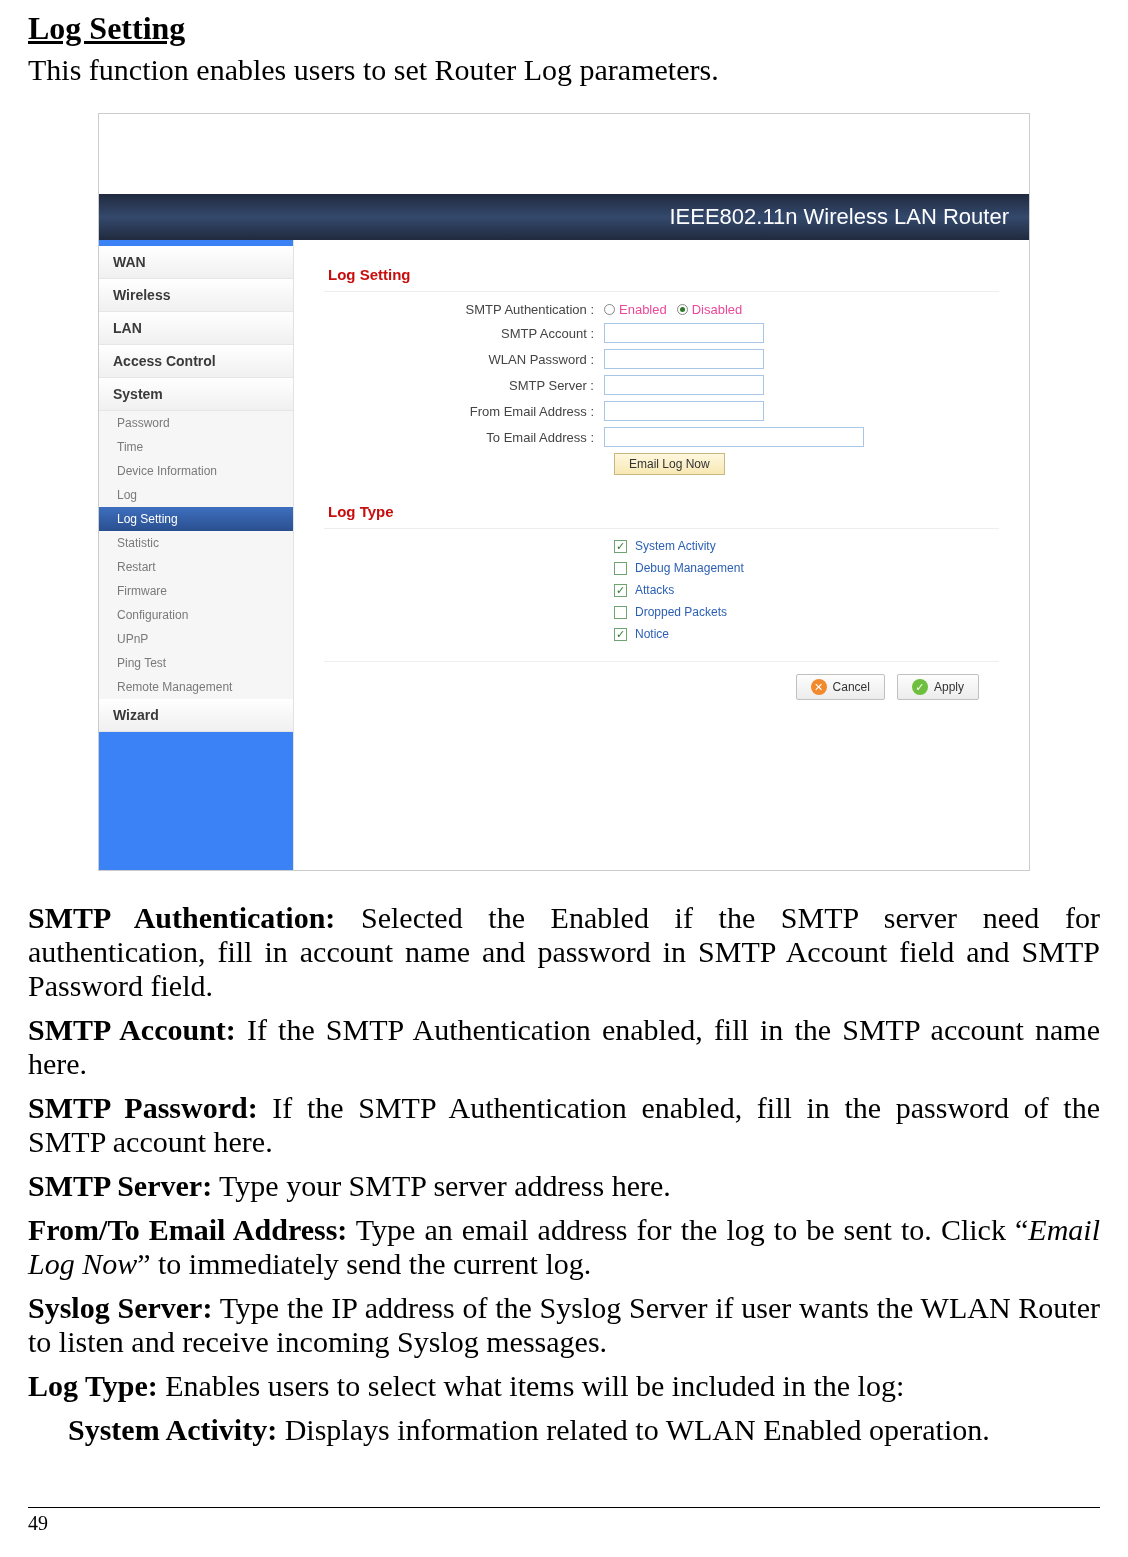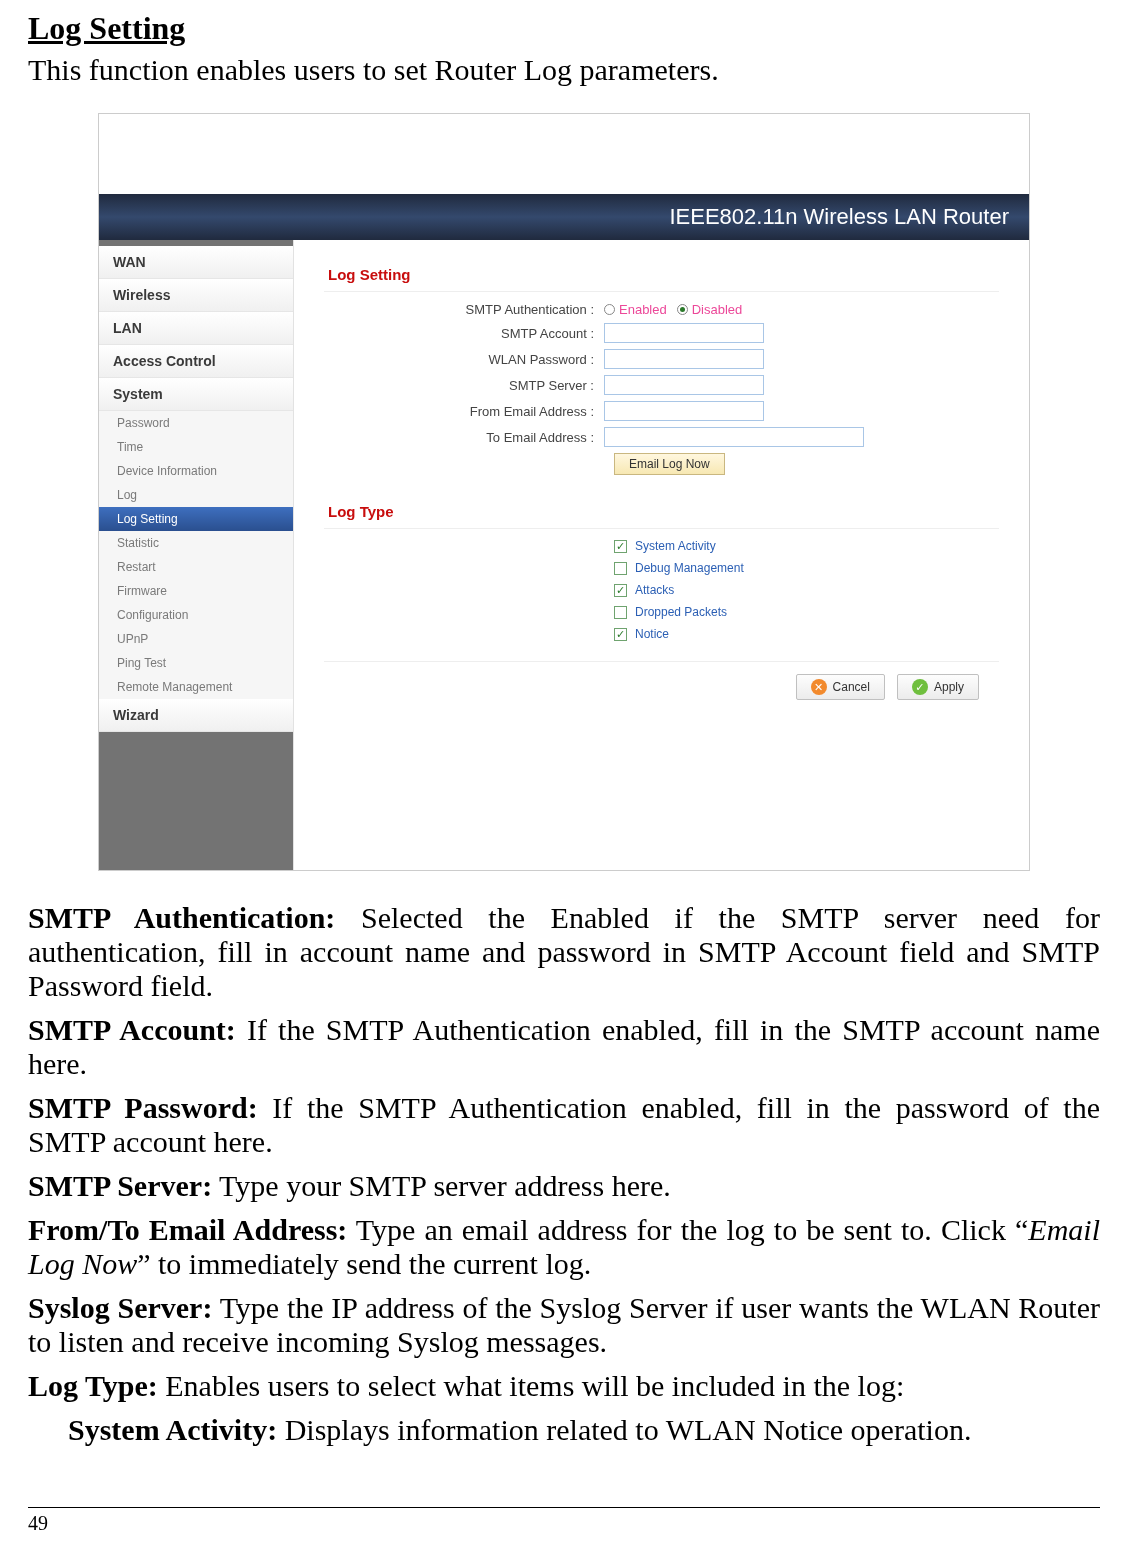--- a/index.html
+++ b/index.html
@@ -36,21 +36,21 @@
     .ss-banner {
       background: linear-gradient(#202a3e, #34496d, #202a3e);
       color: #fff;
       font-size: 22px;
       padding: 10px 20px;
       text-align: right;
     }
     .ss-body { display: flex; min-height: 630px; }
     .sidebar {
       width: 195px;
-      background: #737373;
+      background: #3b82f6;
       border-right: 1px solid #e2e2e2;
       padding: 6px 0 0 0;
     }
     .side-item {
       font-size: 14px;
       font-weight: bold;
       color: #3a3a3a;
       padding: 8px 14px;
       border-bottom: 1px solid #e6e6e6;
       background: linear-gradient(#ffffff,#f0f0f0);
@@ -265,16 +265,16 @@
 </div>
 
 <div class="desc-block">
   <p><span class="label">SMTP  Authentication:</span><span>  Selected the Enabled if the SMTP server need for authentication, fill in account name and password in SMTP Account field and SMTP Password field.</span></p>
   <p><span class="label">SMTP  Account:</span><span>  If the SMTP Authentication enabled, fill in the SMTP account name here.</span></p>
   <p><span class="label">SMTP Password:</span><span> If the SMTP Authentication enabled, fill in the password of the SMTP account here.</span></p>
   <p><span class="label">SMTP Server:</span><span> Type your SMTP server address here.</span></p>
   <p><span class="label">From/To Email Address:</span><span> Type an email address for the log to be sent to. Click “</span><span class="italic">Email Log Now</span><span>” to immediately send the current log.</span></p>
   <p><span class="label">Syslog Server:</span><span> Type the IP address of the Syslog Server if user wants the WLAN Router to listen and receive incoming Syslog messages.</span></p>
   <p><span class="label">Log Type:</span><span> Enables users to select what items will be included in the log:</span></p>
-  <p class="indent"><span class="label">System Activity:</span><span> Displays information related to WLAN Notice operation.</span></p>
+  <p class="indent"><span class="label">System Activity:</span><span> Displays information related to WLAN Enabled operation.</span></p>
 </div>
 
 <div class="page-footer">49</div>
 
 </body></html>

